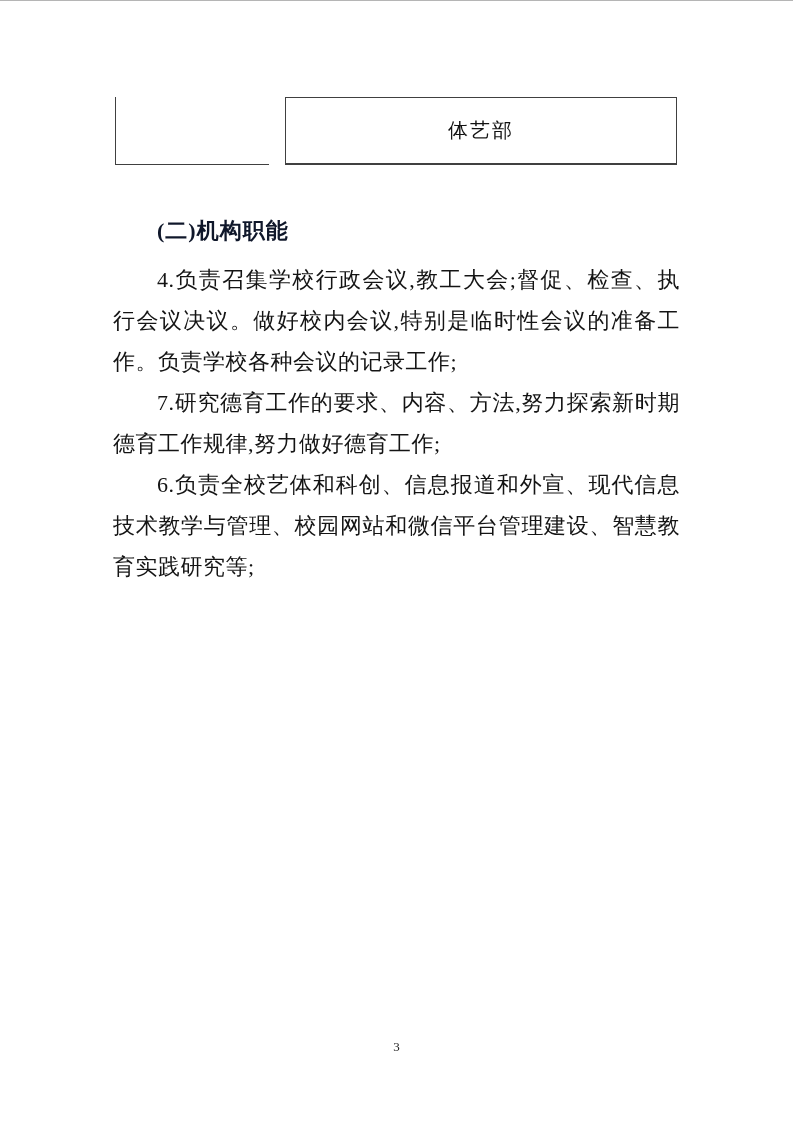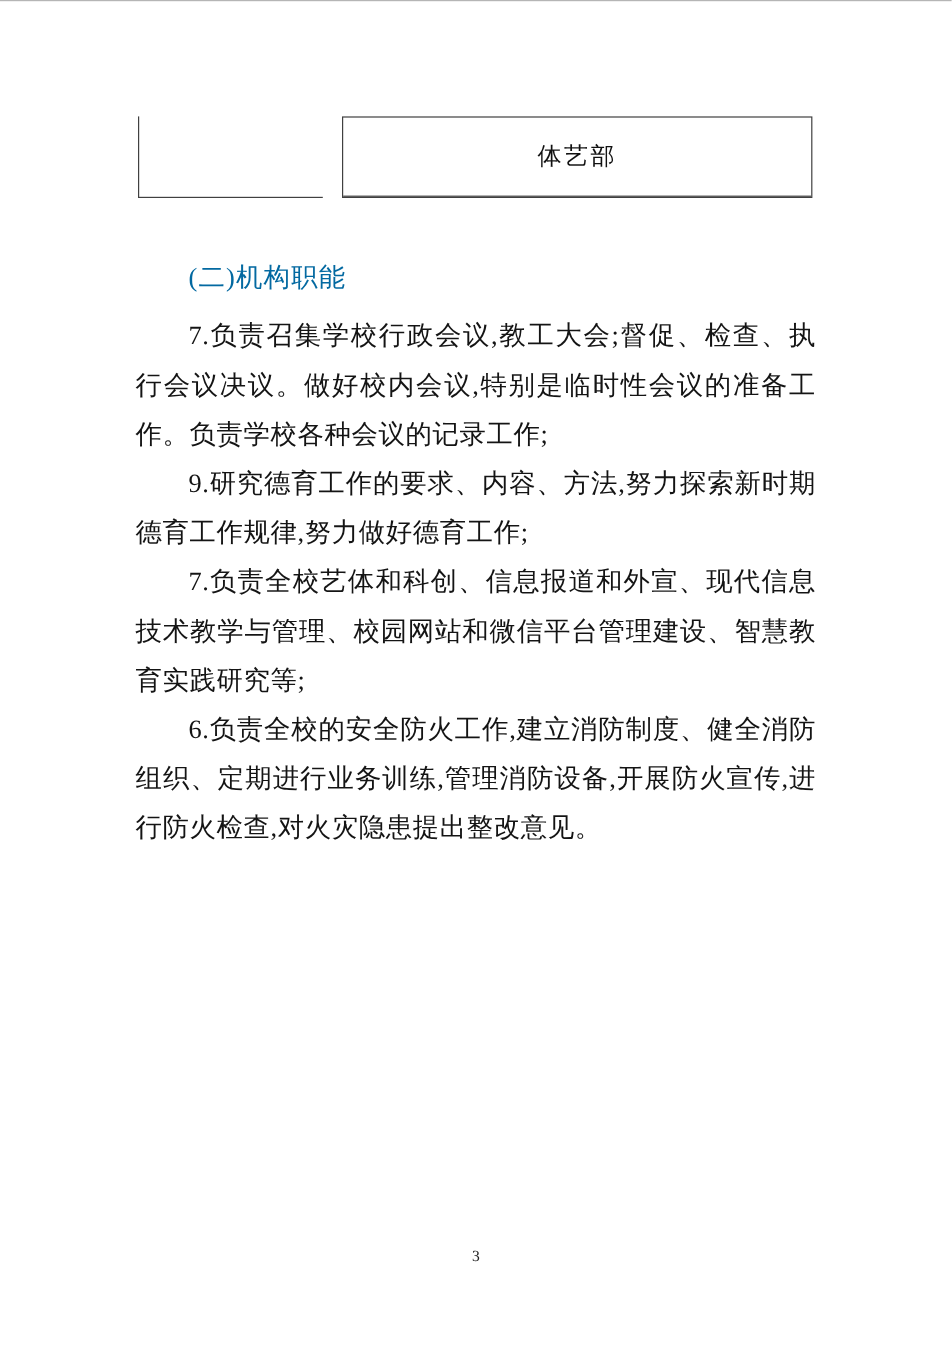--- a/index.html
+++ b/index.html
@@ -46,25 +46,25 @@
   }
   .tcell.first { border-bottom: 1px solid #404040; }
   
   .content {
     position: absolute;
     left: 113px; top: 212px;
     width: 567px;
   }
   .heading {
     font-size: 22px;
-    font-weight: normal;
+    font-weight: bold;
     line-height: 36px;
     text-indent: 44px;
     letter-spacing: 1px;
-    color: #0369a1;
+    color: #0f172a;
     margin-bottom: 10px;
   }
   .para {
     font-size: 22px;
     line-height: 41px;
     text-align: justify;
     text-justify: inter-character;
     text-indent: 44px;
     letter-spacing: 0.5px;
     color: #141414;
@@ -85,21 +85,20 @@
 
   <div class="table-fragment">
     <div class="tcell-left"></div>
     <div class="tcol-right">
       <div class="tcell first">体艺部</div>
     </div>
   </div>
 
   <div class="content">
     <h2 class="heading">(二)机构职能</h2>
-    <p class="para">7.负责召集学校行政会议,教工大会;督促、检查、执行会议决议。做好校内会议,特别是临时性会议的准备工作。负责学校各种会议的记录工作;</p>
-    <p class="para">9.研究德育工作的要求、内容、方法,努力探索新时期德育工作规律,努力做好德育工作;</p>
-    <p class="para">7.负责全校艺体和科创、信息报道和外宣、现代信息技术教学与管理、校园网站和微信平台管理建设、智慧教育实践研究等;</p>
-    <p class="para">6.负责全校的安全防火工作,建立消防制度、健全消防组织、定期进行业务训练,管理消防设备,开展防火宣传,进行防火检查,对火灾隐患提出整改意见。</p>
+    <p class="para">4.负责召集学校行政会议,教工大会;督促、检查、执行会议决议。做好校内会议,特别是临时性会议的准备工作。负责学校各种会议的记录工作;</p>
+    <p class="para">7.研究德育工作的要求、内容、方法,努力探索新时期德育工作规律,努力做好德育工作;</p>
+    <p class="para">6.负责全校艺体和科创、信息报道和外宣、现代信息技术教学与管理、校园网站和微信平台管理建设、智慧教育实践研究等;</p>
   </div>
 
   <div class="page-number">3</div>
 
 </div>
 
 </body></html>

